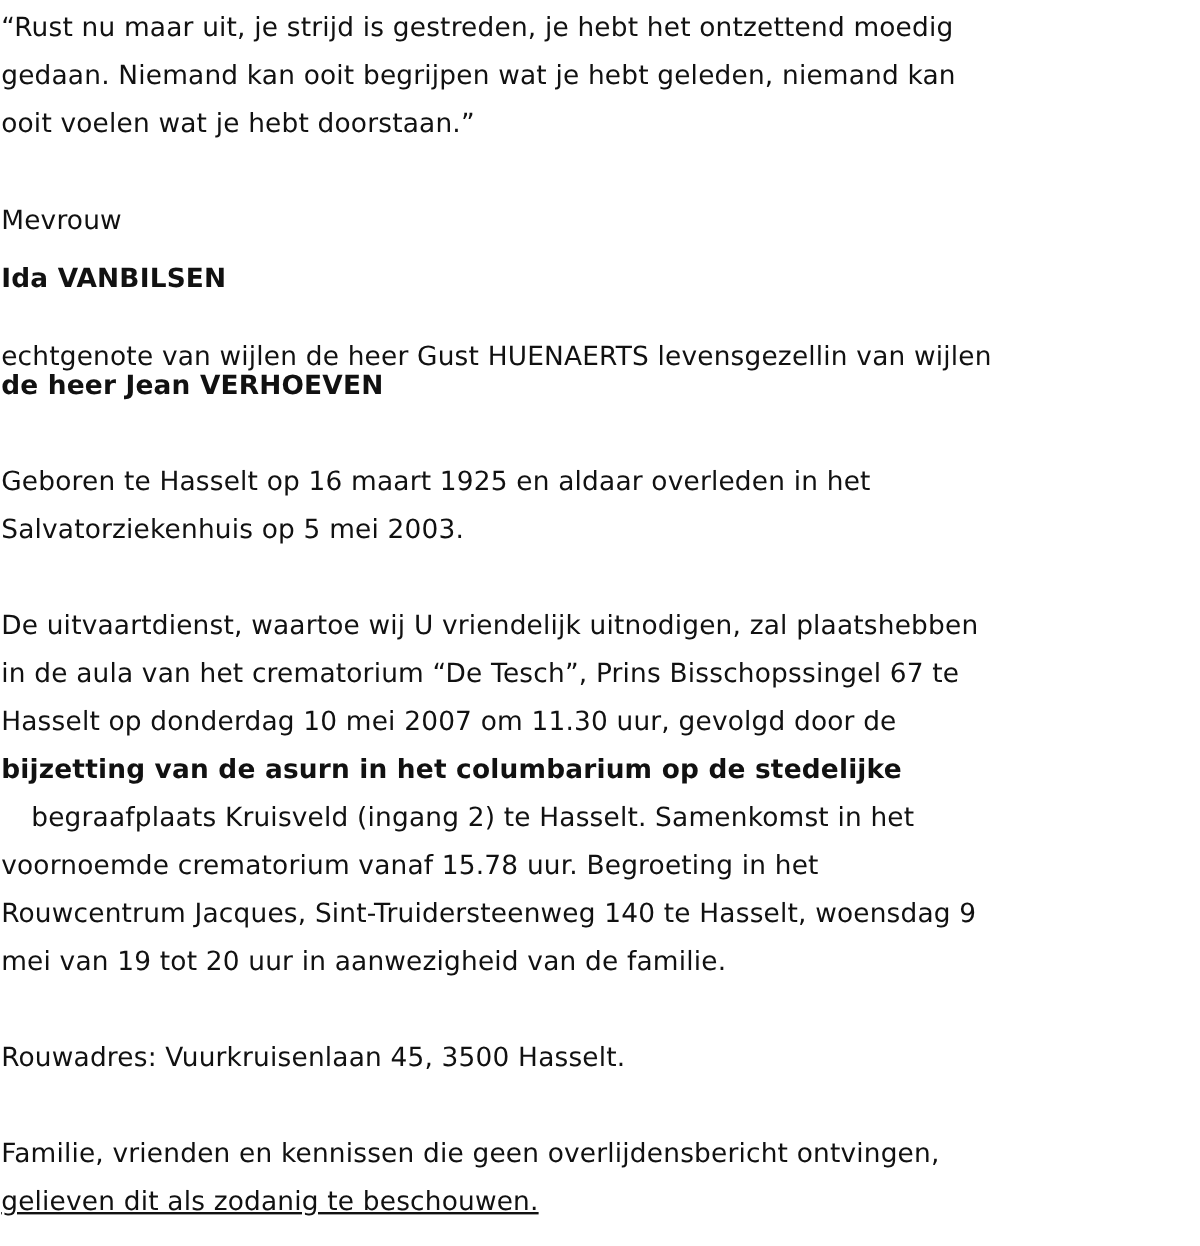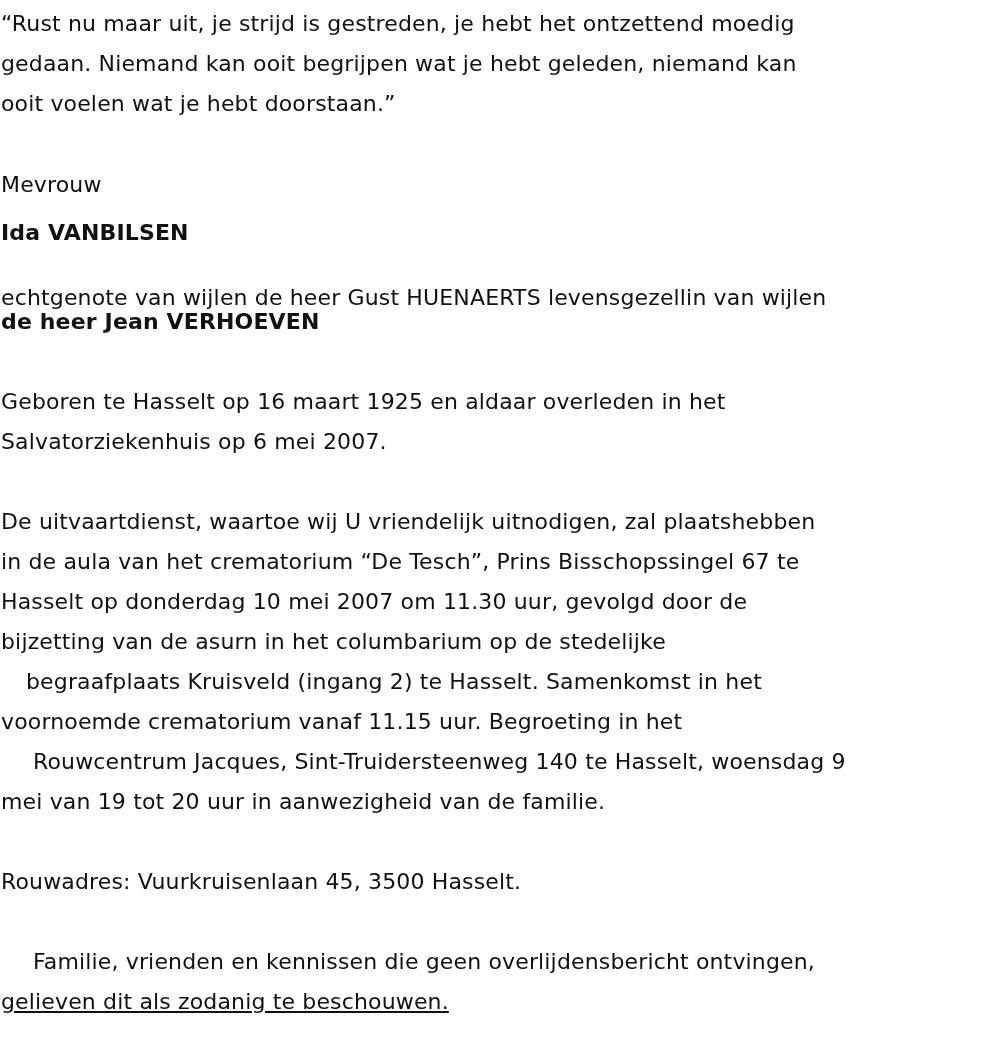--- a/index.html
+++ b/index.html
@@ -45,36 +45,36 @@
 
   <div>
     <div class="line" style="top:165px;">Mevrouw</div>
     <div class="line bold" style="top:213px;">Ida VANBILSEN</div>
     <div class="line" style="top:262px;margin-top:16px;">echtgenote van wijlen de heer Gust HUENAERTS levensgezellin van wijlen</div>
     <div class="line" style="top:302px;font-weight:bold;">de heer Jean VERHOEVEN</div>
   </div>
 
   <div>
     <div class="line" style="top:382px;">Geboren te Hasselt op 16 maart 1925 en aldaar overleden in het</div>
-    <div class="line" style="top:422px;">Salvatorziekenhuis op 6 mei 2007.</div>
+    <div class="line" style="top:422px;">Salvatorziekenhuis op 5 mei 2003.</div>
   </div>
 
   <div>
     <div class="line" style="top:502px;">De uitvaartdienst, waartoe wij U vriendelijk uitnodigen, zal plaatshebben</div>
     <div class="line" style="top:542px;">in de aula van het crematorium “De Tesch”, Prins Bisschopssingel 67 te</div>
     <div class="line" style="top:582px;">Hasselt op donderdag 10 mei 2007 om 11.30 uur, gevolgd door de</div>
-    <div class="line" style="top:622px;">bijzetting van de asurn in het columbarium op de stedelijke</div>
+    <div class="line" style="top:622px;font-weight:bold;">bijzetting van de asurn in het columbarium op de stedelijke</div>
     <div class="line" style="top:662px;margin-left:25px;">begraafplaats Kruisveld (ingang 2) te Hasselt. Samenkomst in het</div>
-    <div class="line" style="top:702px;">voornoemde crematorium vanaf 11.15 uur. Begroeting in het</div>
-    <div class="line" style="top:742px;margin-left:32px;">Rouwcentrum Jacques, Sint-Truidersteenweg 140 te Hasselt, woensdag 9</div>
+    <div class="line" style="top:702px;">voornoemde crematorium vanaf 15.78 uur. Begroeting in het</div>
+    <div class="line" style="top:742px;">Rouwcentrum Jacques, Sint-Truidersteenweg 140 te Hasselt, woensdag 9</div>
     <div class="line" style="top:782px;">mei van 19 tot 20 uur in aanwezigheid van de familie.</div>
   </div>
 
   <div>
     <div class="line" style="top:862px;">Rouwadres: Vuurkruisenlaan 45, 3500 Hasselt.</div>
   </div>
 
   <div>
-    <div class="line" style="top:942px;margin-left:32px;">Familie, vrienden en kennissen die geen overlijdensbericht ontvingen,</div>
+    <div class="line" style="top:942px;">Familie, vrienden en kennissen die geen overlijdensbericht ontvingen,</div>
     <div class="line" style="top:982px;text-decoration:underline;">gelieven dit als zodanig te beschouwen.</div>
   </div>
 
 </div>
 
 </body></html>

